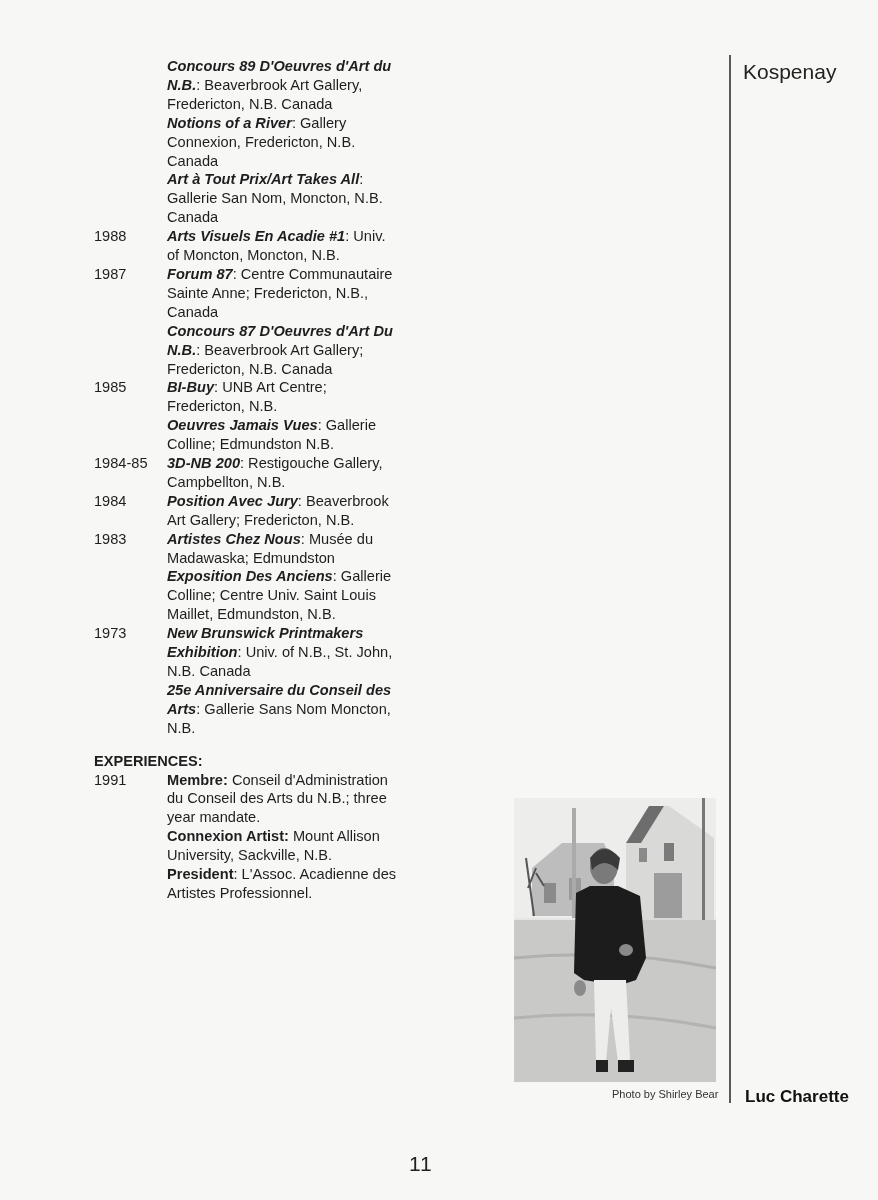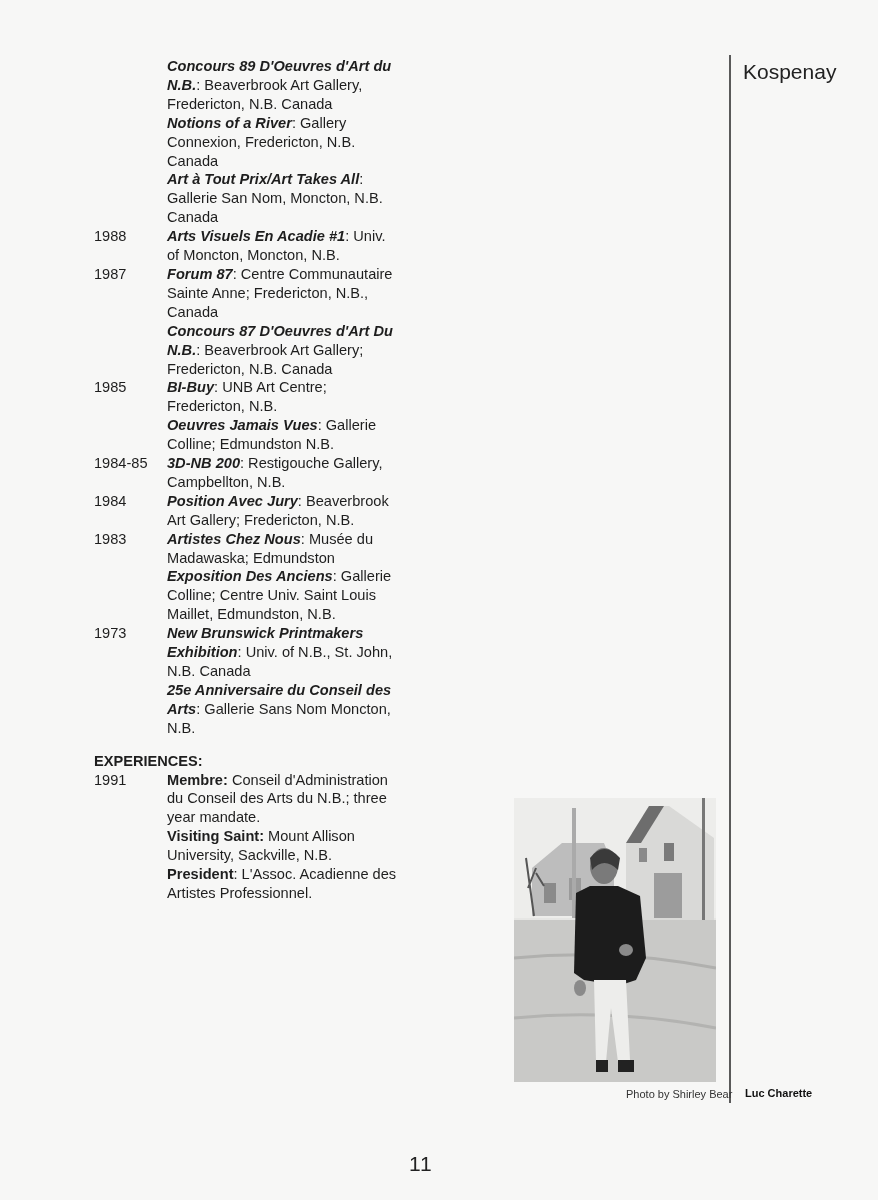--- a/index.html
+++ b/index.html
@@ -22,30 +22,30 @@
     .rule {
       position: absolute; left: 729px; top: 55px; width: 2px; height: 1048px;
       background: #5a5a5a;
     }
     .artist-group {
       position: absolute; left: 743px; top: 60px;
       font-size: 21px; font-weight: normal; color: #222;
     }
     .artist-name {
       position: absolute; left: 745px; top: 1087px;
-      font-size: 11px; font-weight: bold; color: #111;
+      font-size: 17px; font-weight: bold; color: #111;
     }
     .photo {
       position: absolute; left: 514px; top: 798px; width: 202px; height: 284px;
       background: #cfcfcf;
       overflow: hidden;
     }
     .photo svg { display: block; }
     .caption {
-      position: absolute; left: 594px; top: 1088px;
+      position: absolute; left: 580px; top: 1088px;
       font-size: 11px; color: #333; padding-left: 32px;
     }
     .page-num {
       position: absolute; left: 393px; top: 1152px;
       font-size: 21px; color: #222; letter-spacing: 1px; margin-left: 16px;
     }
   </style>
 </head>
 <body>
 
@@ -111,21 +111,21 @@
       <div><span class="it">New Brunswick Printmakers Exhibition</span><span>:</span><span> Univ. of N.B., St. John, N.B. Canada</span></div>
       <div><span class="it">25e Anniversaire du Conseil des Arts</span><span>:</span><span> Gallerie Sans Nom Moncton, N.B.</span></div>
     </div>
   </div>
 
   <div class="heading">EXPERIENCES:</div>
   <div class="entry">
     <div class="year">1991</div>
     <div class="body">
       <div><span class="b">Membre:</span><span> Conseil d'Administration du Conseil des Arts du N.B.; three year mandate.</span></div>
-      <div><span class="b">Visiting Saint:</span><span> Mount Allison University, Sackville, N.B.</span></div>
+      <div><span class="b">Connexion Artist:</span><span> Mount Allison University, Sackville, N.B.</span></div>
       <div><span class="b">President</span><span>: L'Assoc. Acadienne des Artistes Professionnel.</span></div>
     </div>
   </div>
 </div>
 
 <div class="rule"></div>
 <div class="artist-group">Kospenay</div>
 
 <div class="photo" title="Black and white photo of a man standing on a street in front of houses">
   <svg width="202" height="284" viewBox="0 0 202 284" xmlns="http://www.w3.org/2000/svg">

